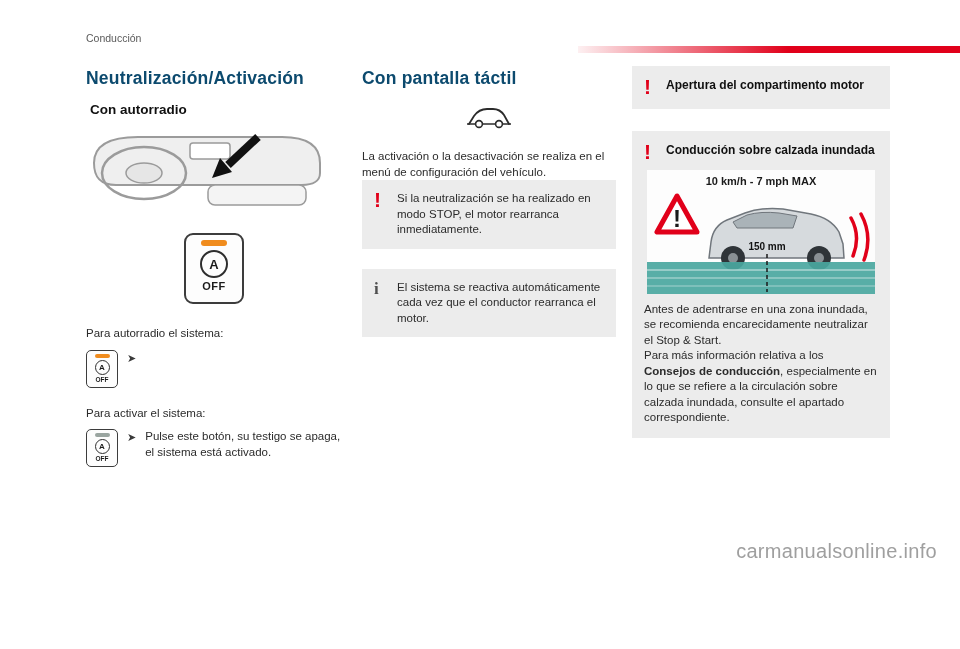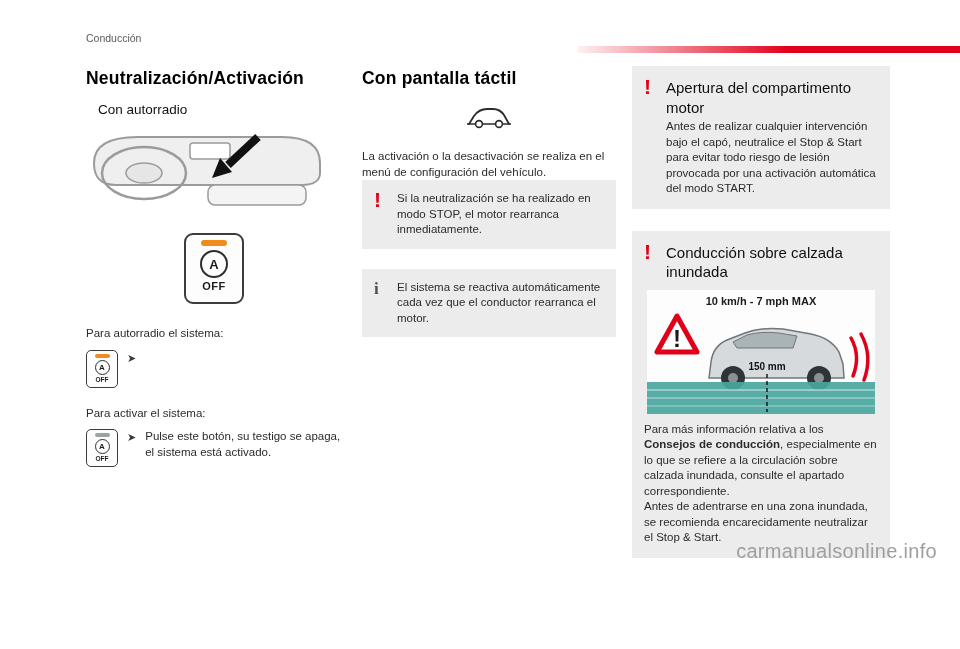--- a/index.html
+++ b/index.html
@@ -10,22 +10,22 @@
   .section-label { position:absolute; left:86px; top:32px; font-size:10.5px; color:#5a5a5a; }
   .red-bar {
     position:absolute; left:578px; top:46px; width:382px; height:7px;
     background:linear-gradient(90deg, rgba(225,0,26,0.06), #e1001a 55%);
   }
   .col { position:absolute; top:68px; }
   .col1 { left:86px; width:256px; }
   .col2 { left:362px; width:254px; }
   .col3 { left:632px; width:258px; top:66px; }
 
-  h1.title { font-size:17.5px; font-weight:bold; color:#000000; margin:0 0 13px 0; letter-spacing:0.2px; }
-  h2.subtitle { font-size:13.5px; font-weight:normal; color:#101010; margin:0 0 10px 12px; }
+  h1.title { font-size:17.5px; font-weight:bold; color:#0c4a6e; margin:0 0 13px 0; letter-spacing:0.2px; }
+  h2.subtitle { font-size:13.5px; font-weight:bold; color:#101010; margin:0 0 10px 4px; }
   p.body { font-size:11.5px; line-height:1.35; margin:0; color:#2b2b2b; }
   .bold { font-weight:bold; }
   .dash-illu { margin:2px 0 14px 0; }
   .bigbtn-wrap { display:flex; justify-content:center; margin:0 0 22px 0; }
 
   
   .offbtn { background:#fdfdfd; border:2px solid #3c3c3c; border-radius:9px;
             display:flex; flex-direction:column; align-items:center; }
   .offbtn.big { width:56px; height:62px; padding-top:5px; }
   .offbtn.small { width:30px; height:33px; padding-top:3px; border-width:1.5px; border-radius:5px; }
@@ -46,21 +46,21 @@
 
   .caricon-wrap { display:flex; justify-content:center; margin:16px 0 18px 0; }
   .col2 .intro2 { }
 
   .graybox { background:#ececec; display:flex; gap:9px; padding:11px 12px; margin-bottom:20px; }
   .warn-glyph { color:#e1001a; font-weight:800; font-size:21px; line-height:0.9; width:14px; flex:none; }
   .info-glyph { color:#4f4f4f; font-weight:800; font-size:17px; line-height:1; width:14px; flex:none; font-family:"Liberation Serif", serif; }
 
   .graybox3 { background:#ececec; padding:12px 12px; margin-bottom:22px; }
   .gb3-head { display:flex; gap:8px; }
-  .gb3-title { font-size:15px; font-weight:normal; color:#101010; line-height:1.3; }
+  .gb3-title { font-size:12px; font-weight:bold; color:#101010; line-height:1.3; }
   .flood-illu { margin:8px 0 8px 0; display:flex; justify-content:center;align-items:center; }
 
   .page-number { position:absolute; left:86px; top:601px; font-size:15px; font-weight:normal; color:#6f6f6f; }
   .watermark { position:absolute; right:23px; bottom:6px; font-size:20px; color:#9f9f9f; letter-spacing:0.3px; }
 
   svg text { font-family:"Liberation Sans", sans-serif; }
 </style>
 </head>
 <body>
 
@@ -142,21 +142,20 @@
     </div>
   </div>
 
   <div class="col col3">
 
     <div class="graybox3">
       <div class="gb3-head">
         <span class="warn-glyph">!</span>
         <div>
           <div class="gb3-title">Apertura del compartimento motor</div>
-          <p class="body" style="margin-top:2px;">Antes de realizar cualquier intervención bajo el capó, neutralice el Stop &amp; Start para evitar todo riesgo de lesión provocada por una activación automática del modo START.</p>
         </div>
       </div>
     </div>
 
     <div class="graybox3">
       <div class="gb3-head">
         <span class="warn-glyph">!</span>
         <div class="gb3-title">Conducción sobre calzada inundada</div>
       </div>
 
@@ -180,21 +179,21 @@
           <line x1="0" y1="116" x2="228" y2="116" stroke="#ffffff" stroke-width="1.6" opacity="0.3"></line>
 
           <path d="M204,48 q10,18 2,38" fill="none" stroke="#e1001a" stroke-width="3.5" stroke-linecap="round"></path>
           <path d="M214,44 q12,22 3,46" fill="none" stroke="#e1001a" stroke-width="3.5" stroke-linecap="round"></path>
 
           <line x1="120" y1="84" x2="120" y2="122" stroke="#1a1a1a" stroke-width="1.5" stroke-dasharray="4 3"></line>
           <text x="120" y="80" text-anchor="middle" font-size="10" font-weight="bold" fill="#111111">150 mm</text>
         </svg>
       </div>
 
+      <p class="body">Antes de adentrarse en una zona inundada, se recomienda encarecidamente neutralizar el Stop &amp; Start.</p>
       <p class="body"><span>Para más información relativa a los </span><span class="bold">Consejos de conducción</span><span>, especialmente en lo que se refiere a la circulación sobre calzada inundada, consulte el apartado correspondiente.</span></p>
-      <p class="body">Antes de adentrarse en una zona inundada, se recomienda encarecidamente neutralizar el Stop &amp; Start.</p>
     </div>
   </div>
 
   <div class="page-number">216</div>
   <div class="watermark">carmanualsonline.info</div>
 
 </div>
 
 </body></html>

